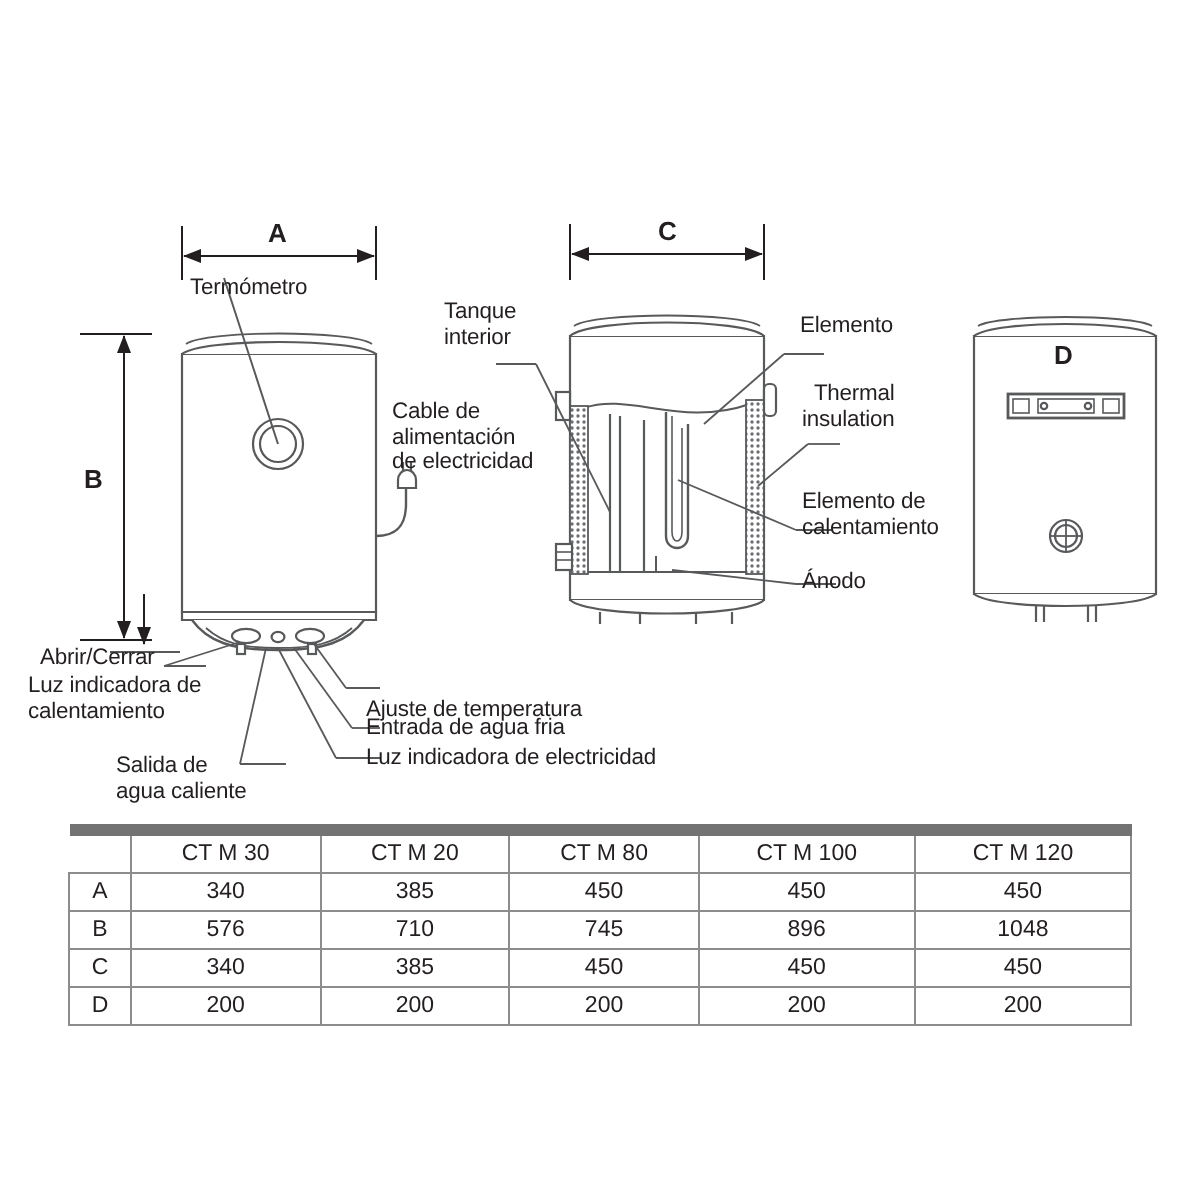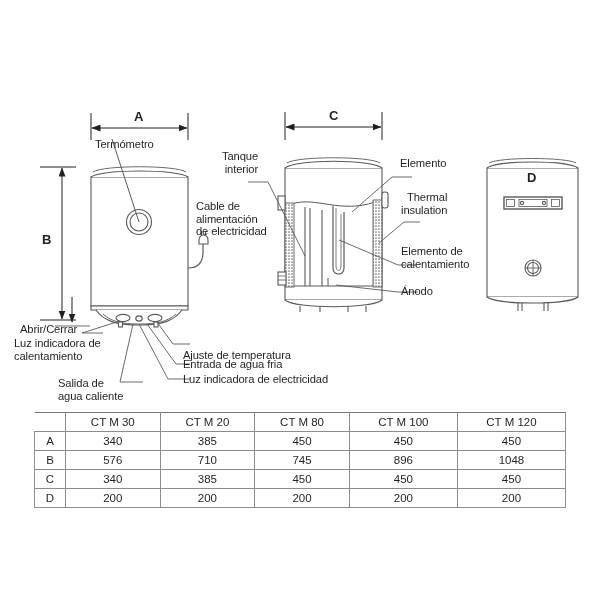--- a/index.html
+++ b/index.html
@@ -56,21 +56,21 @@
   table.spec td, table.spec th {
     border: 1px solid #8c8c8c;
     text-align: center;
     height: 18px;
     padding: 0;
     font-weight: 400;
   }
   table.spec td.rowhead, table.spec th.rowhead {
     width: 30px;
   }
-  table.spec tr.head td { border-top: 1px solid #737373; }
+  table.spec tr.head td { border-top: 6px solid #737373; }
   table.spec td.corner {
     border-left: none;
     border-top: none;
   }
 </style>
 </head>
 <body>
 
 <div id="sheet">
 
@@ -221,21 +221,21 @@
       <path d="M518,303 L518,311 M522,303 L522,311 M544,303 L544,311 M548,303 L548,311"></path>
     </g>
   </svg>
 
   <div class="dim" style="left:134px; top:109px;">A</div>
   <div class="dim" style="left:42px; top:232px;">B</div>
   <div class="dim" style="left:329px; top:108px;">C</div>
   <div class="dim" style="left:527px; top:170px;">D</div>
 
   <div class="lbl" style="left:95px; top:138px;">Termómetro</div>
-  <div class="lbl" style="left:222px; top:150px; text-align:right;">Tanque
+  <div class="lbl" style="left:222px; top:150px; text-align:left;">Tanque
 interior</div>
   <div class="lbl" style="left:196px; top:200px;">Cable de
 alimentación
 de electricidad</div>
   <div class="lbl" style="left:400px; top:157px;">Elemento</div>
   <div class="lbl" style="left:401px; top:191px;text-align:right;">Thermal
 insulation</div>
   <div class="lbl" style="left:401px; top:245px;">Elemento de
 calentamiento</div>
   <div class="lbl" style="left:401px; top:285px;">Ánodo</div>

